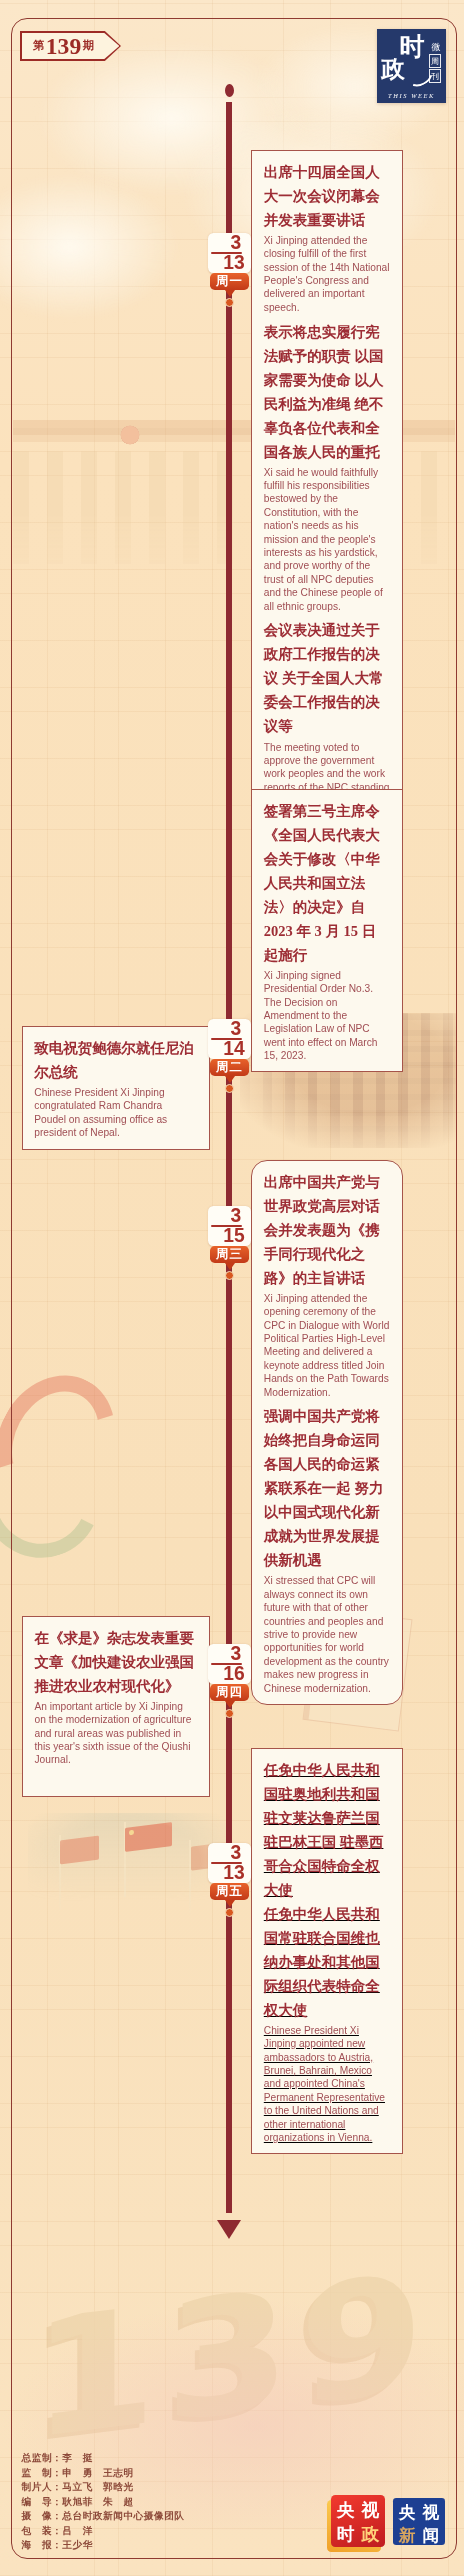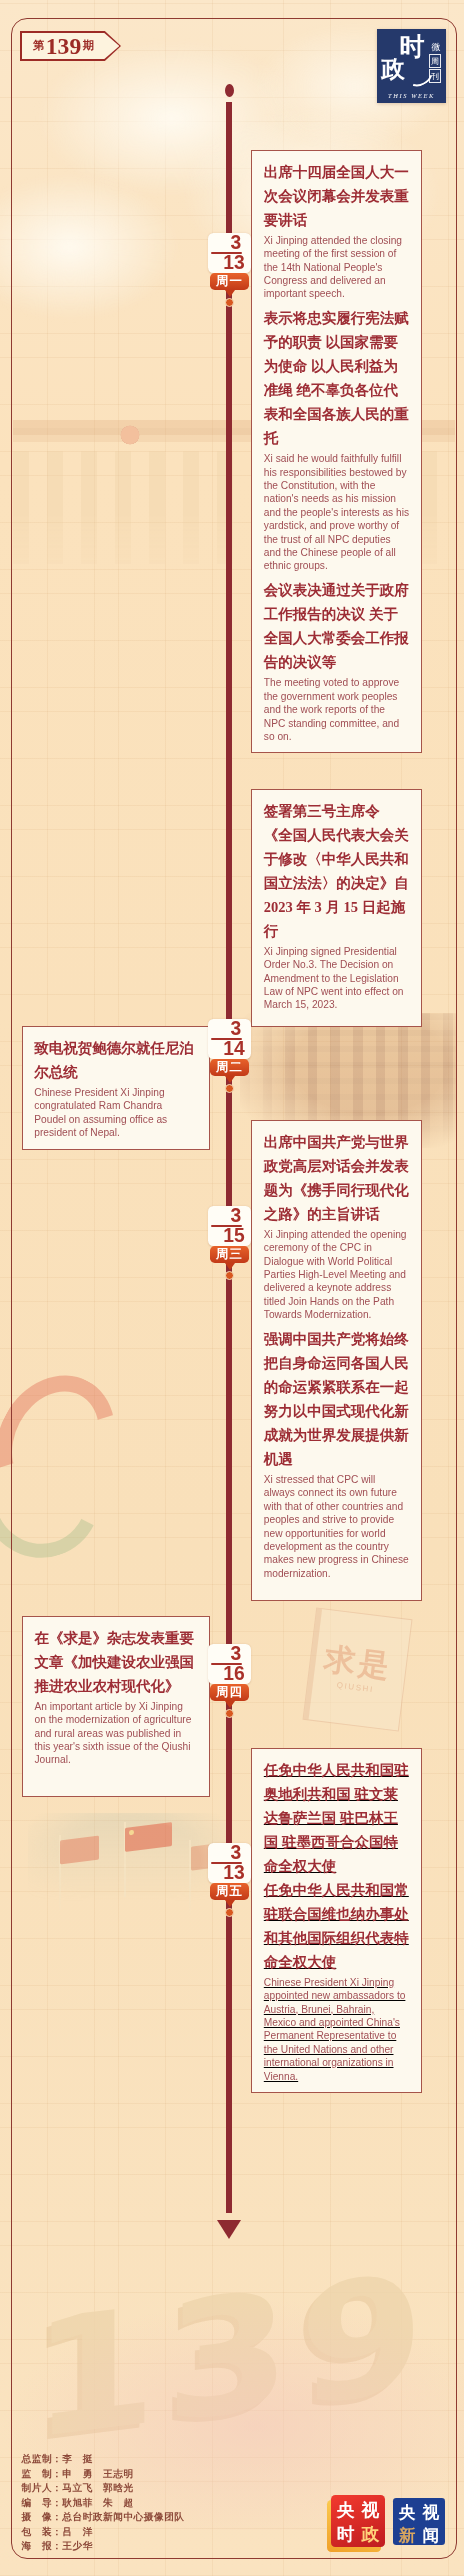--- a/index.html
+++ b/index.html
@@ -127,36 +127,36 @@
     color:#fff;text-align:center;font-size:12.4px;font-weight:bold;height:16.7px;line-height:16.7px;
     letter-spacing:1.1px;}
   .dm .ptr{width:0;height:0;margin:0 auto;border-left:5.4px solid transparent;
     border-right:5.4px solid transparent;border-top:7px solid #c23a18;}
   .dm .dot{width:7px;height:7px;border-radius:50%;background:#d8571f;border:1.6px solid #f6e0bd;
     margin:1.6px auto 0;}
 
   
   .card{position:absolute;z-index:4;background:#fdf9ee;border:1.1px solid #a6544a;
     padding:8.6px 11.8px 7.5px;box-sizing:border-box;}
-  .card.right{left:251px;width:171px;}
+  .card.right{left:251px;width:152px;}
   .card.left{left:21.5px;width:188px;margin-top:32px;}
   .card .zh{font-family:"Liberation Serif","DejaVu Serif",serif;font-size:14.5px;line-height:24px;
     color:#9d2d35;font-weight:600;}
   .card .en{font-size:10.2px;line-height:13.4px;color:#a04e54;margin:2.1px 0 5.4px;}
   .card .en:last-child{margin-bottom:1.1px;}
   #card1{top:150px;min-height:573px;}
   #card2{top:745px;min-height:238px;margin-top:44px;}
   #card3{top:994px;min-height:124px;}
-  #card4{top:1120px;min-height:481px;}
+  #card4{top:1160px;min-height:481px;border-radius:16px;}
   #card5{top:1584px;min-height:181px;padding-left:12px;}
   #card6{top:1748px;min-height:345px;text-decoration:underline;}
 
   
   .credits{position:absolute;left:21.5px;top:2452px;z-index:5;color:#8d4a3a;font-size:9.7px;
-    line-height:14.5px;font-weight:bold;letter-spacing:0.5px;}
+    line-height:14.5px;font-weight:bold;letter-spacing:0.5px;font-family:Liberation Mono, monospace;}
   .logo-red{position:absolute;left:331px;top:2495px;width:54px;height:52px;z-index:5;}
   .logo-red .shadow{position:absolute;left:-4.3px;top:5.4px;width:100%;height:100%;border-radius:4.3px;
     background:linear-gradient(200deg,#ffd95e,#f0a028);}
   .logo-red .inner{position:absolute;inset:0;border-radius:4.3px;
     background:linear-gradient(160deg,#f23a2e,#bf1c20);
     display:grid;grid-template-columns:1fr 1fr;place-items:center;
     font-size:17.7px;font-weight:bold;color:#fff;padding:3.2px 2.1px;box-sizing:border-box;}
   .logo-red .inner span:nth-child(4){color:#ffd27a;}
   .logo-blue{position:absolute;left:393px;top:2498px;width:52px;height:47px;z-index:5;
     background:#1d3f92;border-radius:3.2px;display:grid;grid-template-columns:1fr 1fr;place-items:center;
@@ -270,21 +270,21 @@
     <div class="divider"></div>
     <div class="d">13</div>
   </div>
   <div class="tab">周五</div>
   <div class="ptr"></div>
   <div class="dot"></div>
 </div>
 
 <div id="card1" class="card right">
   <div class="zh">出席十四届全国人大一次会议闭幕会并发表重要讲话</div>
-  <div class="en">Xi Jinping attended the closing meeting of the first session of the 14th National People's Congress and delivered an important speech.</div>
+  <div class="en">Xi Jinping attended the closing fulfill of the first session of the 14th National People's Congress and delivered an important speech.</div>
   <div class="zh">表示将忠实履行宪法赋予的职责 以国家需要为使命 以人民利益为准绳 绝不辜负各位代表和全国各族人民的重托</div>
   <div class="en">Xi said he would faithfully fulfill his responsibilities bestowed by the Constitution, with the nation's needs as his mission and the people's interests as his yardstick, and prove worthy of the trust of all NPC deputies and the Chinese people of all ethnic groups.</div>
   <div class="zh">会议表决通过关于政府工作报告的决议 关于全国人大常委会工作报告的决议等</div>
   <div class="en">The meeting voted to approve the government work peoples and the work reports of the NPC standing committee, and so on.</div>
 </div>
 
 <div id="card2" class="card right">
   <div class="zh">签署第三号主席令 《全国人民代表大会关于修改〈中华人民共和国立法法〉的决定》自 2023 年 3 月 15 日起施行</div>
   <div class="en">Xi Jinping signed Presidential Order No.3. The Decision on Amendment to the Legislation Law of NPC went into effect on March 15, 2023.</div>
 </div>

